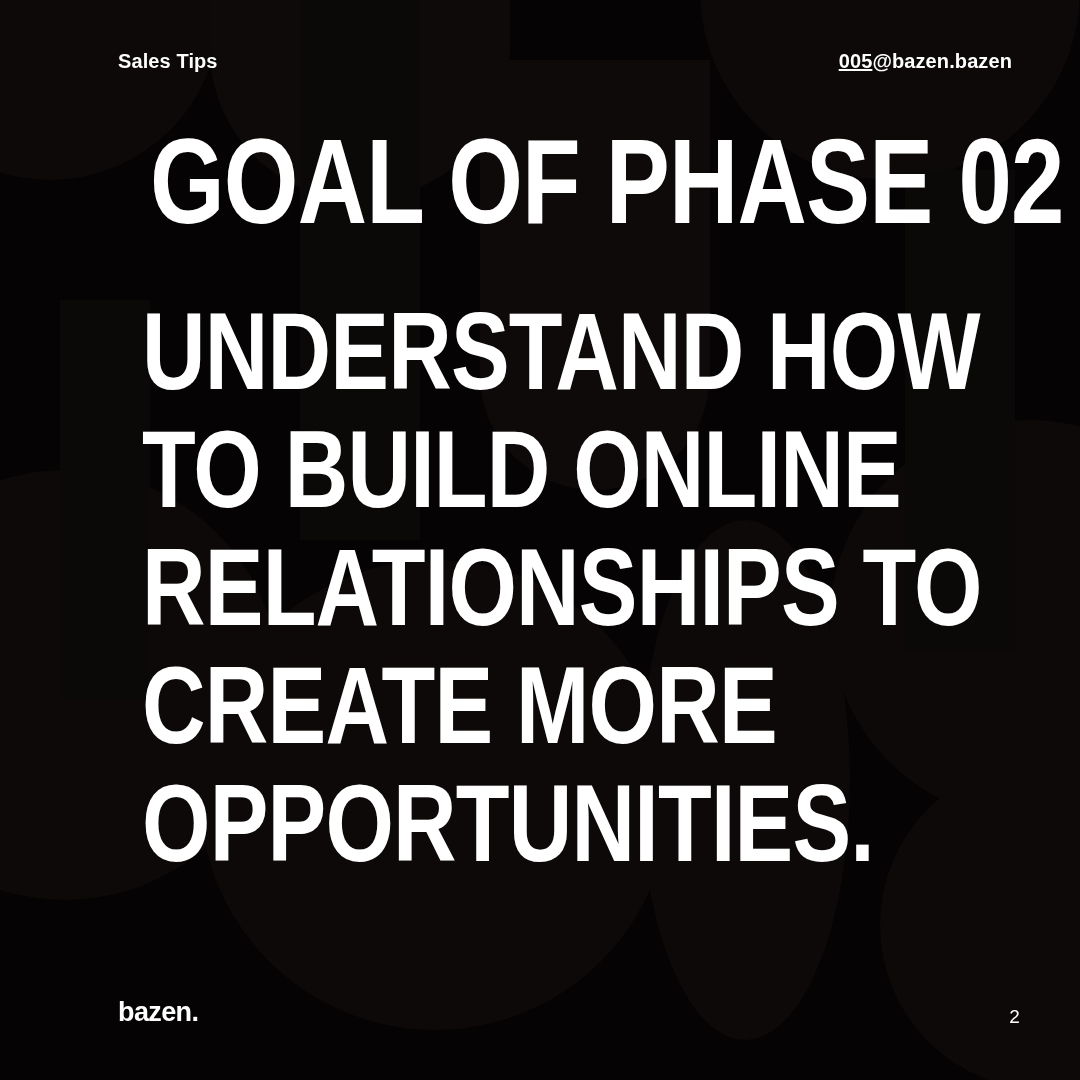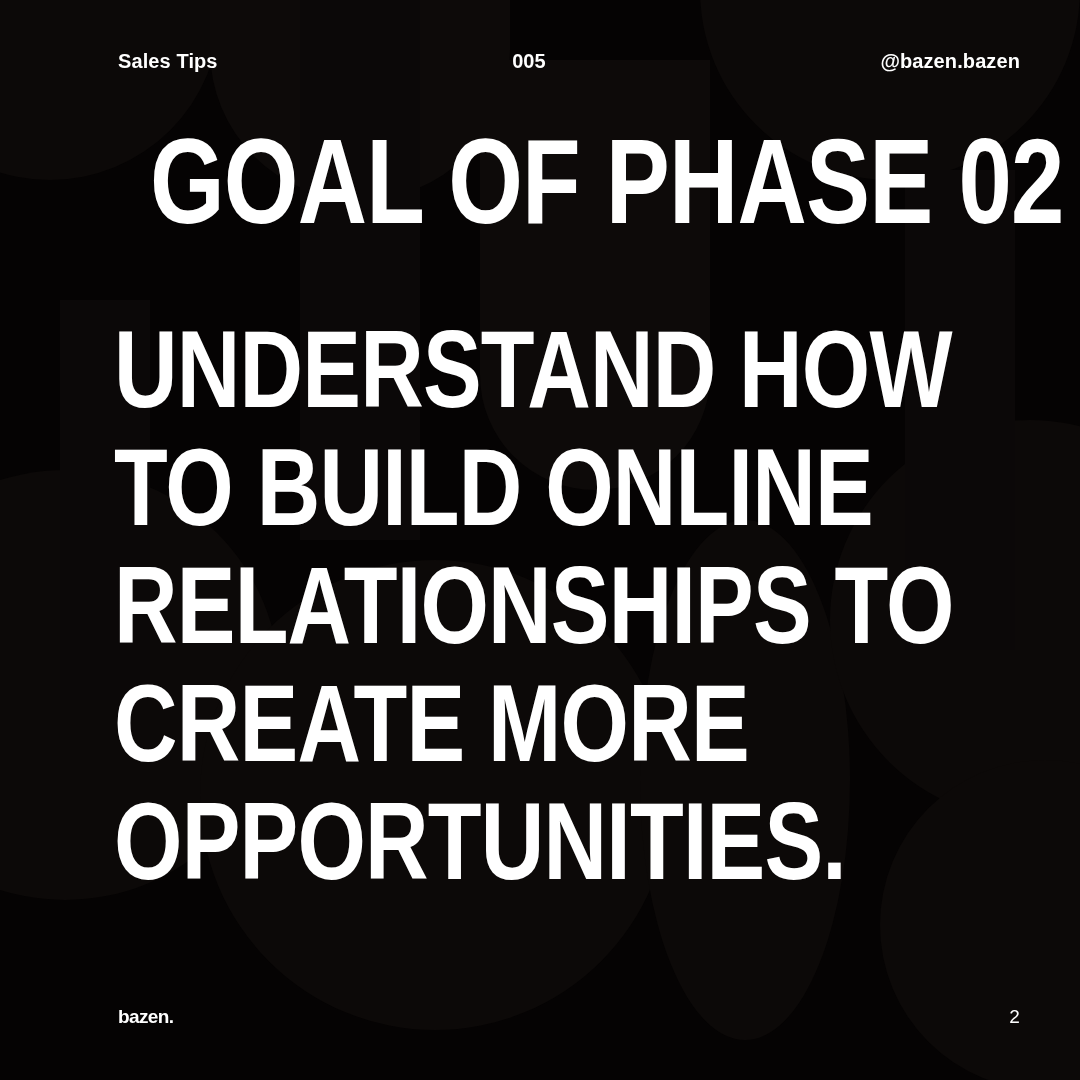--- a/index.html
+++ b/index.html
@@ -53,35 +53,35 @@
   .wm-9 { left:480px;   top:60px;   width:230px;  height:430px; border-radius:0 0 115px 115px; }
 
   
   .wm-s1 { left:300px;  top:0;      width:120px;  height:540px; }
   .wm-s2 { left:905px;  top:170px;  width:110px;  height:480px; }
   .wm-s3 { left:60px;   top:300px;  width:90px;   height:400px; }
 
   
   .header {
     position:absolute;
-    left:118px; right:60px; top:50px;
+    left:118px; right:68px; top:50px;
     display:flex;
     align-items:center;
     justify-content:space-between;
     z-index:3;
   }
   .header-meta {
     color:#ffffff;
     font-size:20px;
     font-weight:bold;
     letter-spacing:0.1px;
     white-space:nowrap;
   }
   .header-left   { flex:0 0 auto; }
-  .header-center { flex:1 1 auto; text-align:center; margin-left:-40px; }
+  .header-center { flex:1 1 auto; text-align:right; margin-left:-40px;text-decoration:underline; }
   .header-right  { flex:0 0 auto; }
 
   
   .type-block {
     position:absolute;
     left:114px;
     right:40px;
     z-index:3;
   }
 
@@ -95,21 +95,22 @@
     font-weight:bold;
     font-size:120px;
     line-height:110px;
     letter-spacing:-1px;
     transform:scaleX(0.80);
     transform-origin:left center;
     white-space:nowrap;
   }
 
   .headline {
-    top:310px;
+    top:292px;
+    margin-left:28px;
   }
   .headline .line {
     color:#ffffff;
     font-family:"Liberation Sans Narrow","Liberation Sans", sans-serif;
     font-weight:bold;
     font-size:110px;
     line-height:118px;
     letter-spacing:-1px;
     transform:scaleX(0.80);
     transform-origin:left center;
@@ -120,21 +121,21 @@
   .footer {
     position:absolute;
     left:118px; right:60px; bottom:52px;
     display:flex;
     align-items:flex-end;
     justify-content:space-between;
     z-index:3;
   }
   .logo {
     color:#ffffff;
-    font-size:19px;
+    font-size:27px;
     font-weight:bold;
     letter-spacing:-0.6px;
   }
   .page-num {
     color:#ffffff;
     font-size:19px;
     font-weight:normal;
     letter-spacing:0.2px;
   }
 </style>

